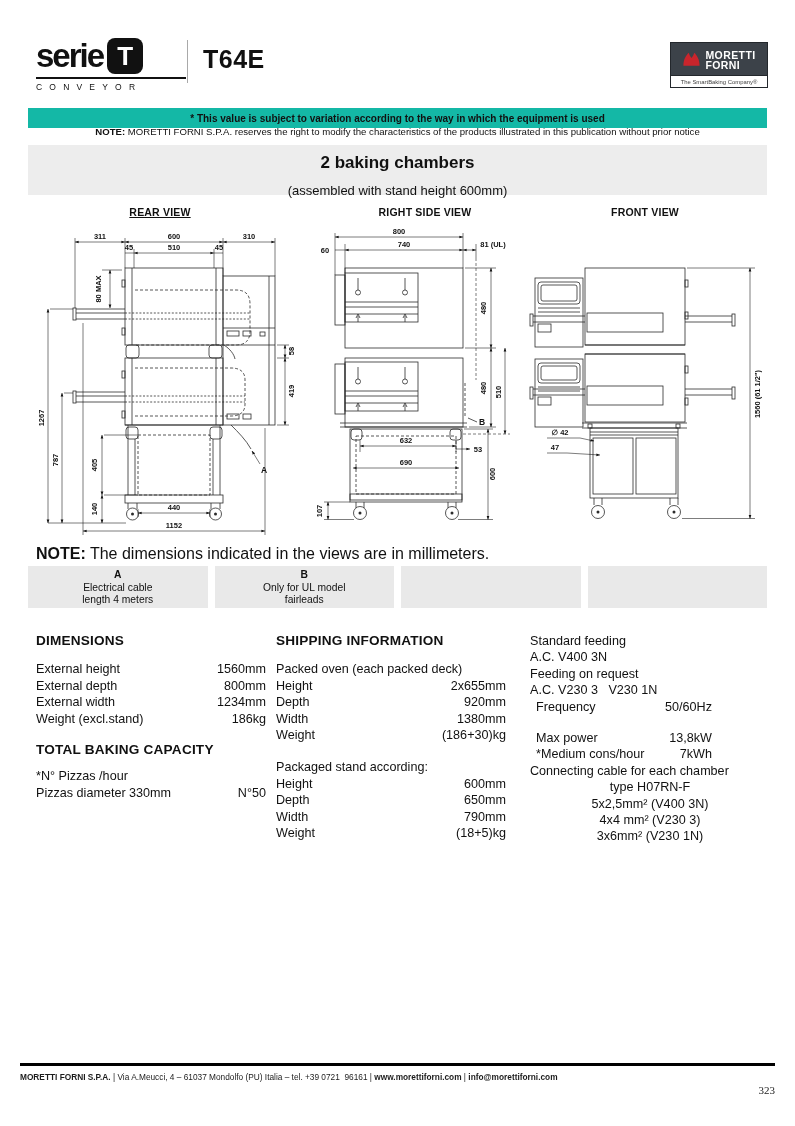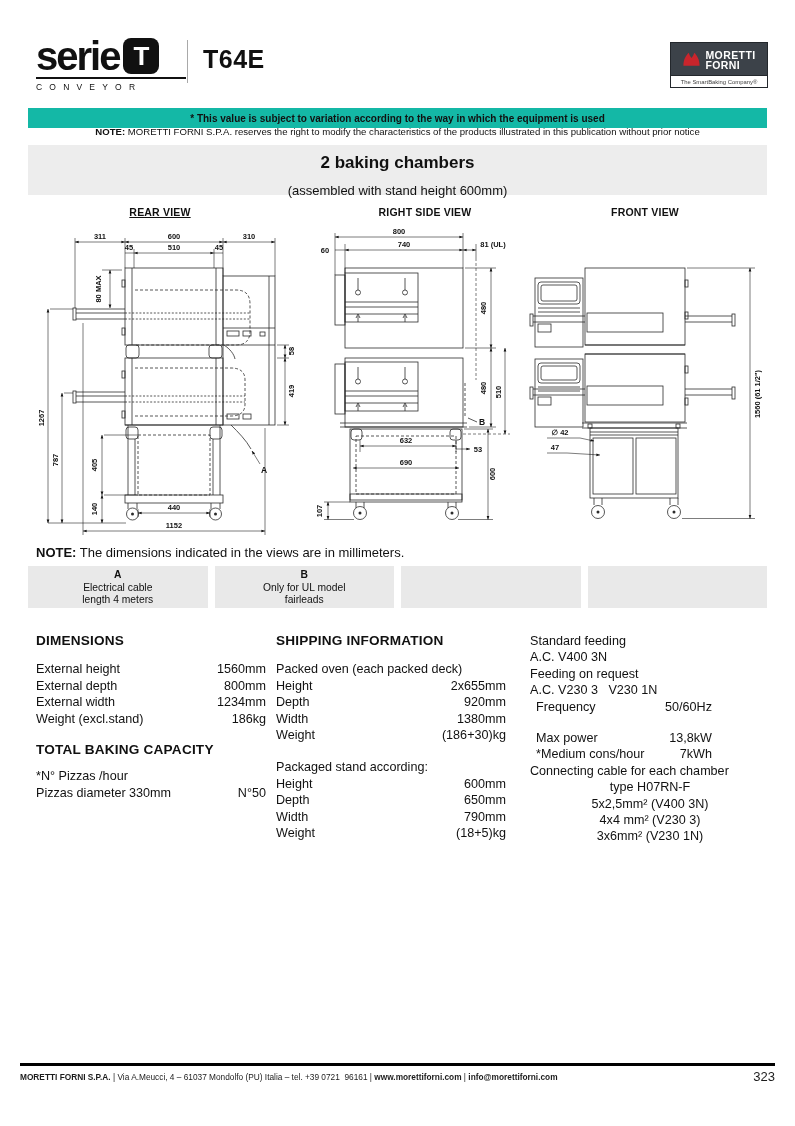--- a/index.html
+++ b/index.html
@@ -3,21 +3,21 @@
 <meta charset="utf-8">
 <style>
   * { margin:0; padding:0; box-sizing:border-box; }
   html,body { background:#fff; }
   body { width:795px; height:1126px; position:relative; font-family:"Liberation Sans", sans-serif; color:#111; }
   .page { position:absolute; inset:0; overflow:hidden; }
 
   
   .brand { position:absolute; left:36px; top:38px; width:150px; }
   .brand-row { display:flex; align-items:center; }
-  .serie { font-size:40px; font-weight:800; letter-spacing:-2px; line-height:32px; }
+  .serie { font-size:33px; font-weight:800; letter-spacing:-2px; line-height:32px; }
   .t-badge { width:36px; height:36px; background:#111; border-radius:8px; color:#fff; font-weight:800;
              font-size:26px; display:flex; align-items:center; justify-content:center; margin-left:4px; }
   .conveyor { margin-top:3px; border-top:2.5px solid #111; padding-top:3px; font-size:8.5px; font-weight:400;
               letter-spacing:7.2px; white-space:nowrap; color:#111; }
   .divider { position:absolute; left:187px; top:40px; height:43px; width:1px; background:#a9a9a9; }
   .model { position:absolute; left:203px; top:45px; font-size:25px; font-weight:800; letter-spacing:0.5px; }
   .mf-logo { position:absolute; right:27px; top:42px; width:98px; background:#3c4249; border:1px solid #23272c; }
   .mf-top { display:flex; align-items:center; justify-content:center; gap:4px; padding:7px 4px 5px; }
   .mf-name { color:#fff; font-weight:800; font-size:10.5px; line-height:10px; letter-spacing:0.4px; }
   .mf-tag { background:#fff; color:#3f3f3f; font-size:5.9px; text-align:center; padding:2.5px 0; border-top:1px solid #23272c; }
@@ -43,21 +43,21 @@
   .d-side  { left:312px; }
   .d-front { left:522px; }
   .struct { stroke:#2b2b2b; stroke-width:0.8; fill:none; }
   .fillb  { fill:#2b2b2b; stroke:none; }
   .dims   { stroke:#111; stroke-width:0.55; fill:none; }
   .dash   { stroke-dasharray:3,2; }
   .dash2  { stroke-dasharray:2,1.6; }
   text.dt { font-size:7.5px; font-weight:700; fill:#111; text-anchor:middle; }
   text.cl { font-size:8.5px; font-weight:800; fill:#111; text-anchor:middle; }
 
-  .drawnote { position:absolute; left:36px; top:545px; font-size:13px; }
+  .drawnote { position:absolute; left:36px; top:545px; font-size:16px; }
   .drawnote b { font-weight:800; }
 
   
   .legend { position:absolute; left:28px; right:28px; top:566px; display:flex; gap:7px; }
   .legend-box { flex:1; background:#e9e9e9; height:42px; text-align:center; padding-top:3px;
                 font-size:10.3px; line-height:12.5px; }
   .legend-box .k { font-weight:800; }
 
   
   .col { position:absolute; top:633px; font-size:12.6px; line-height:16.4px; }
@@ -71,21 +71,21 @@
   .gap { height:16px; }
   .gap2 { height:15px; }
   .c3row { display:flex; justify-content:space-between; width:182px; }
   .c3row .lbl { padding-left:6px; }
   .center { text-align:center; }
 
   
   .footer { position:absolute; left:20px; right:20px; top:1063px; border-top:3px solid #000000;
             padding-top:6px; font-size:8.3px; color:#1c1c1c; }
   .footer b { font-weight:800; }
-  .pageno { position:absolute; right:0; top:3px; font-size:13px; }
+  .pageno { position:absolute; right:0; top:18px; font-size:11px;font-family:Liberation Serif, serif; }
 </style>
 </head>
 <body>
 
 <div class="page">
 
   <div class="brand">
     <div class="brand-row">
       <span class="serie">serie</span>
       <span class="t-badge">T</span>

